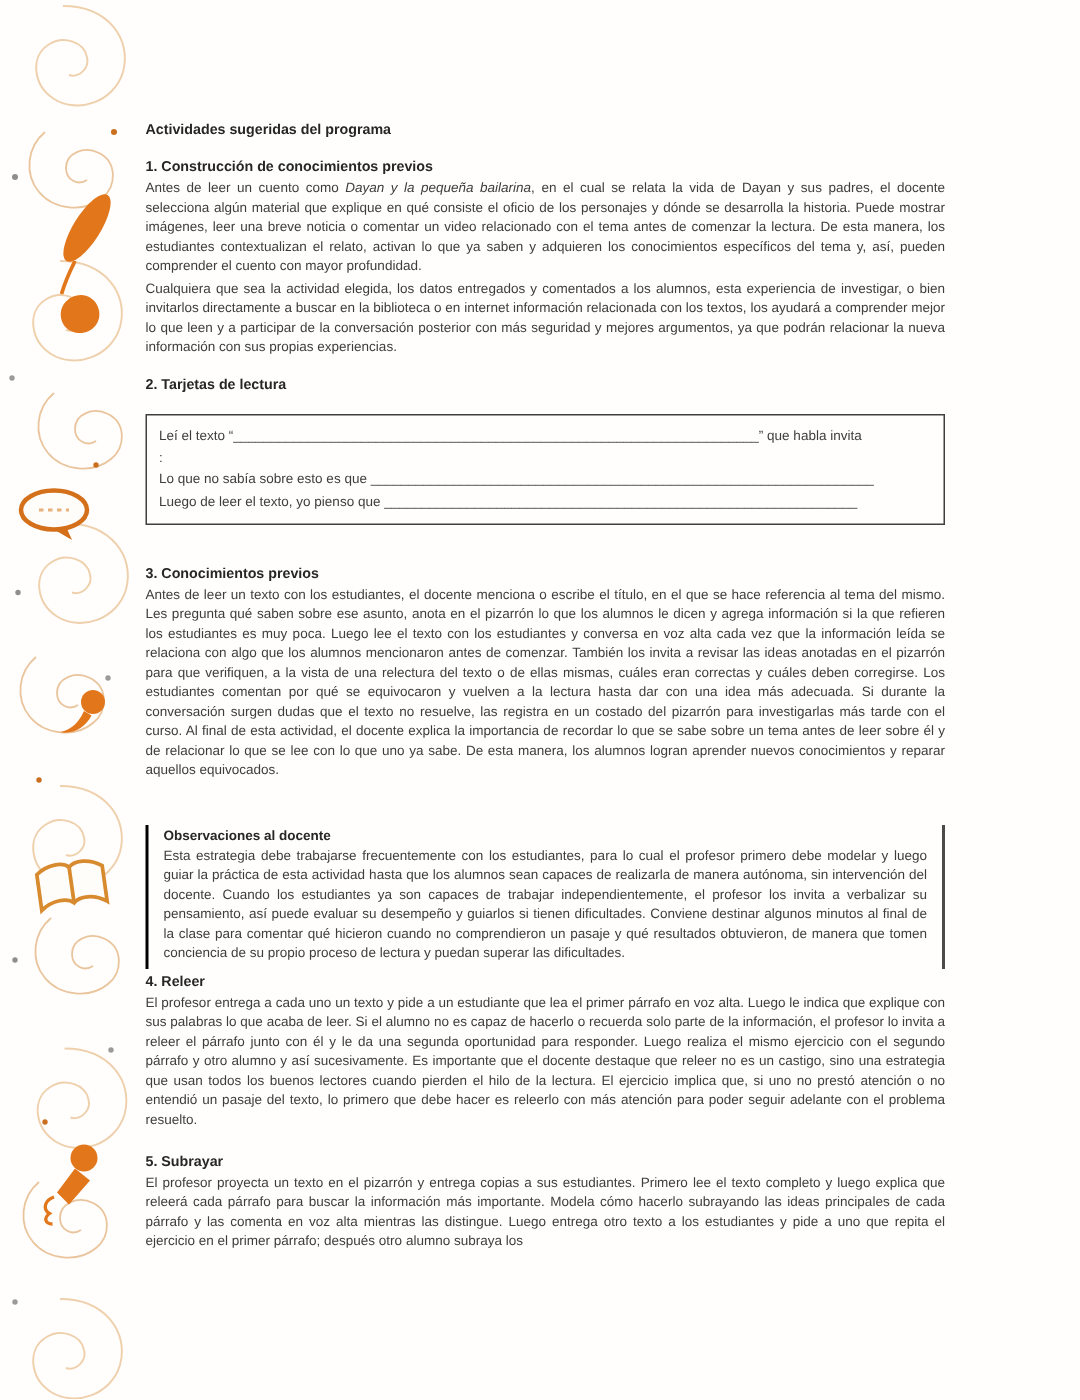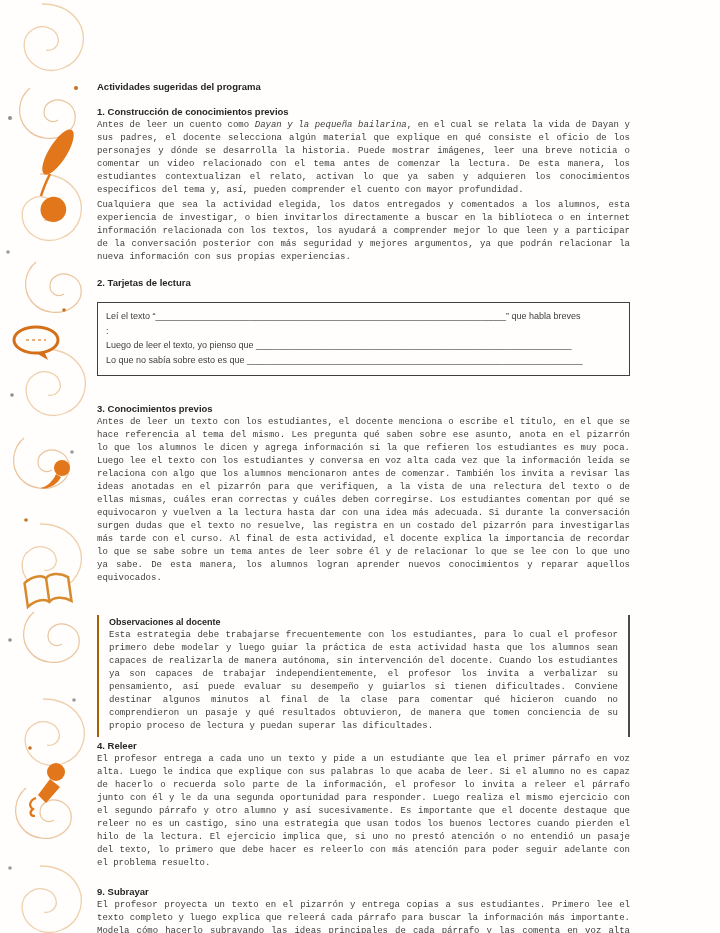--- a/index.html
+++ b/index.html
@@ -8,29 +8,29 @@
     font-family:"Liberation Sans",sans-serif;color:#3d3d3d;padding-left:20px;
   }
   .border-strip{position:absolute;left:0;top:0;width:90px;height:933px;}
   .content{
     position:absolute;left:97px;top:80px;width:533px;
     font-size:9px;line-height:13px;text-align:justify;
   }
   .doc-title{font-weight:bold;font-size:9.5px;color:#262626;margin:0 0 12px 0;}
   .sec-heading{font-weight:bold;font-size:9.5px;color:#262626;margin:12px 0 1px 0;}
   .sec-heading.first{margin-top:4px;}
-  p.para{margin:0 0 2px 0;font-family:Liberation Mono, monospace;}
+  p.para{margin:0 0 2px 0;}
   .story-title{font-style:italic;}
   .card-box{
     border:1.5px solid #3f3f3f;margin-top:13px;padding:6px 8px 8px 8px;
     line-height:14.5px;text-align:left;
   }
   .card-line{white-space:nowrap;overflow:hidden;}
   .note-box{
-    border-left:2px solid #a16207;border-right:2px solid #4a4a4a;
+    border-left:2px solid #000000;border-right:2px solid #4a4a4a;
     margin-top:30px;padding:1px 10px 2px 10px;
   }
   .note-heading{font-weight:bold;color:#262626;margin:0;}
   .mt18{margin-top:26px;}
   .mt15{margin-top:15px;}
   .mt13{margin-top:2px;}
 </style>
 </head>
 <body>
 
@@ -110,34 +110,34 @@
 
     <div class="doc-title">Actividades sugeridas del programa</div>
 
     <div class="sec-heading first">1. Construcción de conocimientos previos</div>
     <p class="para"><span>Antes de leer un cuento como </span><span class="story-title">Dayan y la pequeña bailarina</span><span>, en el cual se relata la vida de Dayan y sus padres, el docente selecciona algún material que explique en qué consiste el oficio de los personajes y dónde se desarrolla la historia. Puede mostrar imágenes, leer una breve noticia o comentar un video relacionado con el tema antes de comenzar la lectura. De esta manera, los estudiantes contextualizan el relato, activan lo que ya saben y adquieren los conocimientos específicos del tema y, así, pueden comprender el cuento con mayor profundidad.</span></p>
     <p class="para">Cualquiera que sea la actividad elegida, los datos entregados y comentados a los alumnos, esta experiencia de investigar, o bien invitarlos directamente a buscar en la biblioteca o en internet información relacionada con los textos, los ayudará a comprender mejor lo que leen y a participar de la conversación posterior con más seguridad y mejores argumentos, ya que podrán relacionar la nueva información con sus propias experiencias.</p>
 
     <div class="sec-heading">2. Tarjetas de lectura</div>
 
     <div class="card-box">
-      <div class="card-line">Leí el texto “______________________________________________________________________” que habla breves</div>
+      <div class="card-line">Leí el texto “______________________________________________________________________” que habla invita</div>
       <div class="card-line">:</div>
+      <div class="card-line">Lo que no sabía sobre esto es que ___________________________________________________________________</div>
       <div class="card-line">Luego de leer el texto, yo pienso que _______________________________________________________________</div>
-      <div class="card-line">Lo que no sabía sobre esto es que ___________________________________________________________________</div>
     </div>
 
     <div class="sec-heading mt18">3. Conocimientos previos</div>
     <p class="para">Antes de leer un texto con los estudiantes, el docente menciona o escribe el título, en el que se hace referencia al tema del mismo. Les pregunta qué saben sobre ese asunto, anota en el pizarrón lo que los alumnos le dicen y agrega información si la que refieren los estudiantes es muy poca. Luego lee el texto con los estudiantes y conversa en voz alta cada vez que la información leída se relaciona con algo que los alumnos mencionaron antes de comenzar. También los invita a revisar las ideas anotadas en el pizarrón para que verifiquen, a la vista de una relectura del texto o de ellas mismas, cuáles eran correctas y cuáles deben corregirse. Los estudiantes comentan por qué se equivocaron y vuelven a la lectura hasta dar con una idea más adecuada. Si durante la conversación surgen dudas que el texto no resuelve, las registra en un costado del pizarrón para investigarlas más tarde con el curso. Al final de esta actividad, el docente explica la importancia de recordar lo que se sabe sobre un tema antes de leer sobre él y de relacionar lo que se lee con lo que uno ya sabe. De esta manera, los alumnos logran aprender nuevos conocimientos y reparar aquellos equivocados.</p>
 
     <div class="note-box">
       <div class="note-heading">Observaciones al docente</div>
       <p class="para">Esta estrategia debe trabajarse frecuentemente con los estudiantes, para lo cual el profesor primero debe modelar y luego guiar la práctica de esta actividad hasta que los alumnos sean capaces de realizarla de manera autónoma, sin intervención del docente. Cuando los estudiantes ya son capaces de trabajar independientemente, el profesor los invita a verbalizar su pensamiento, así puede evaluar su desempeño y guiarlos si tienen dificultades. Conviene destinar algunos minutos al final de la clase para comentar qué hicieron cuando no comprendieron un pasaje y qué resultados obtuvieron, de manera que tomen conciencia de su propio proceso de lectura y puedan superar las dificultades.</p>
     </div>
 
     <div class="sec-heading mt13">4. Releer</div>
     <p class="para">El profesor entrega a cada uno un texto y pide a un estudiante que lea el primer párrafo en voz alta. Luego le indica que explique con sus palabras lo que acaba de leer. Si el alumno no es capaz de hacerlo o recuerda solo parte de la información, el profesor lo invita a releer el párrafo junto con él y le da una segunda oportunidad para responder. Luego realiza el mismo ejercicio con el segundo párrafo y otro alumno y así sucesivamente. Es importante que el docente destaque que releer no es un castigo, sino una estrategia que usan todos los buenos lectores cuando pierden el hilo de la lectura. El ejercicio implica que, si uno no prestó atención o no entendió un pasaje del texto, lo primero que debe hacer es releerlo con más atención para poder seguir adelante con el problema resuelto.</p>
 
-    <div class="sec-heading mt15">9. Subrayar</div>
+    <div class="sec-heading mt15">5. Subrayar</div>
     <p class="para">El profesor proyecta un texto en el pizarrón y entrega copias a sus estudiantes. Primero lee el texto completo y luego explica que releerá cada párrafo para buscar la información más importante. Modela cómo hacerlo subrayando las ideas principales de cada párrafo y las comenta en voz alta mientras las distingue. Luego entrega otro texto a los estudiantes y pide a uno que repita el ejercicio en el primer párrafo; después otro alumno subraya los</p>
 
   </div>
 </div>
 
 </body></html>

